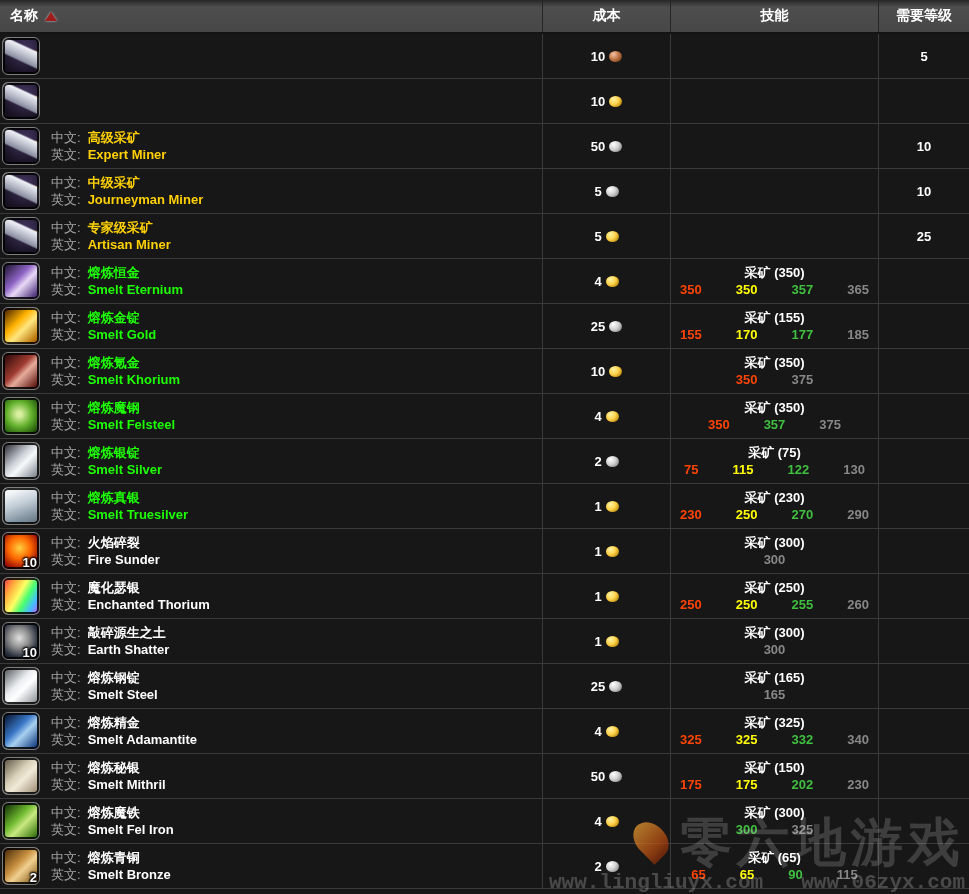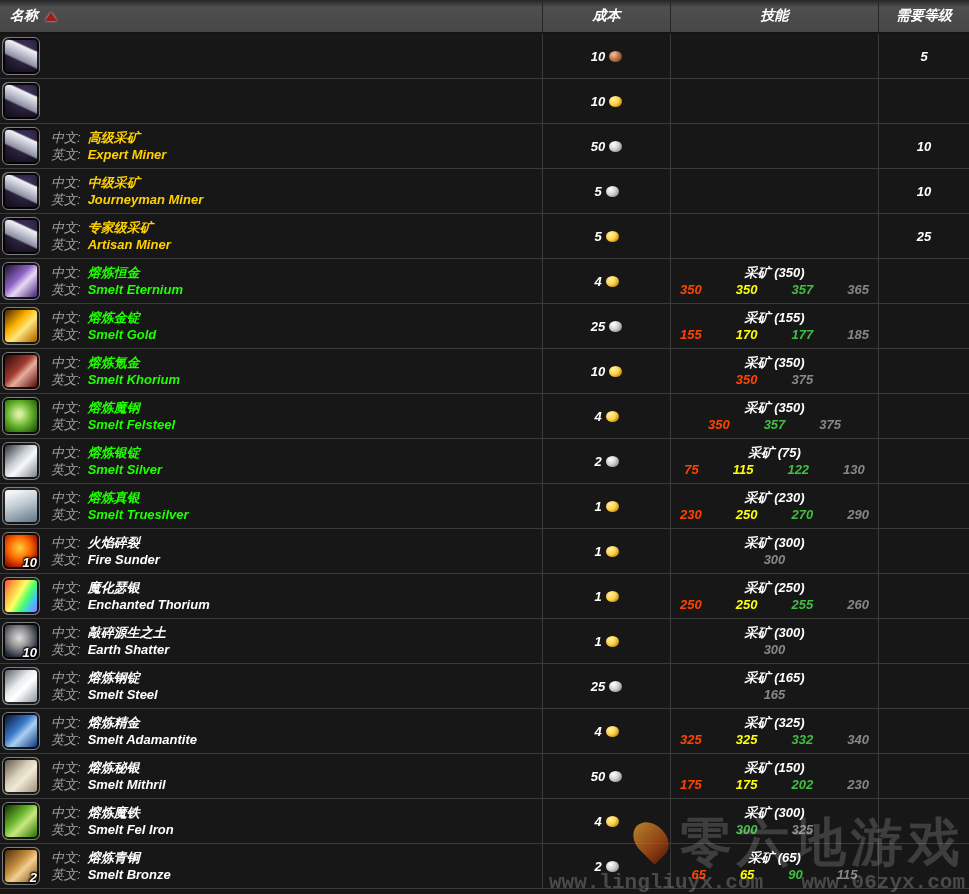--- a/index.html
+++ b/index.html
@@ -2,21 +2,21 @@
 <html><head>
 <meta charset="utf-8">
 <style>
   html,body{margin:0;padding:0;}
   body{
     width:969px;height:894px;overflow:hidden;position:relative;
     background:#171717;
     font-family:"Liberation Sans","DejaVu Sans",sans-serif;
     -webkit-font-smoothing:antialiased;
   }
-  .table{width:969px;font-style:italic;}
+  .table{width:969px;}
   .grid-row{
     display:grid;
     grid-template-columns:542px 128px 208px 1fr;
   }
   
   .thead{
     height:34px;
     background:linear-gradient(#262626 0%, #4e4e4e 22%, #474747 100%);
     border-bottom:2px solid #141414;
     box-sizing:border-box;

